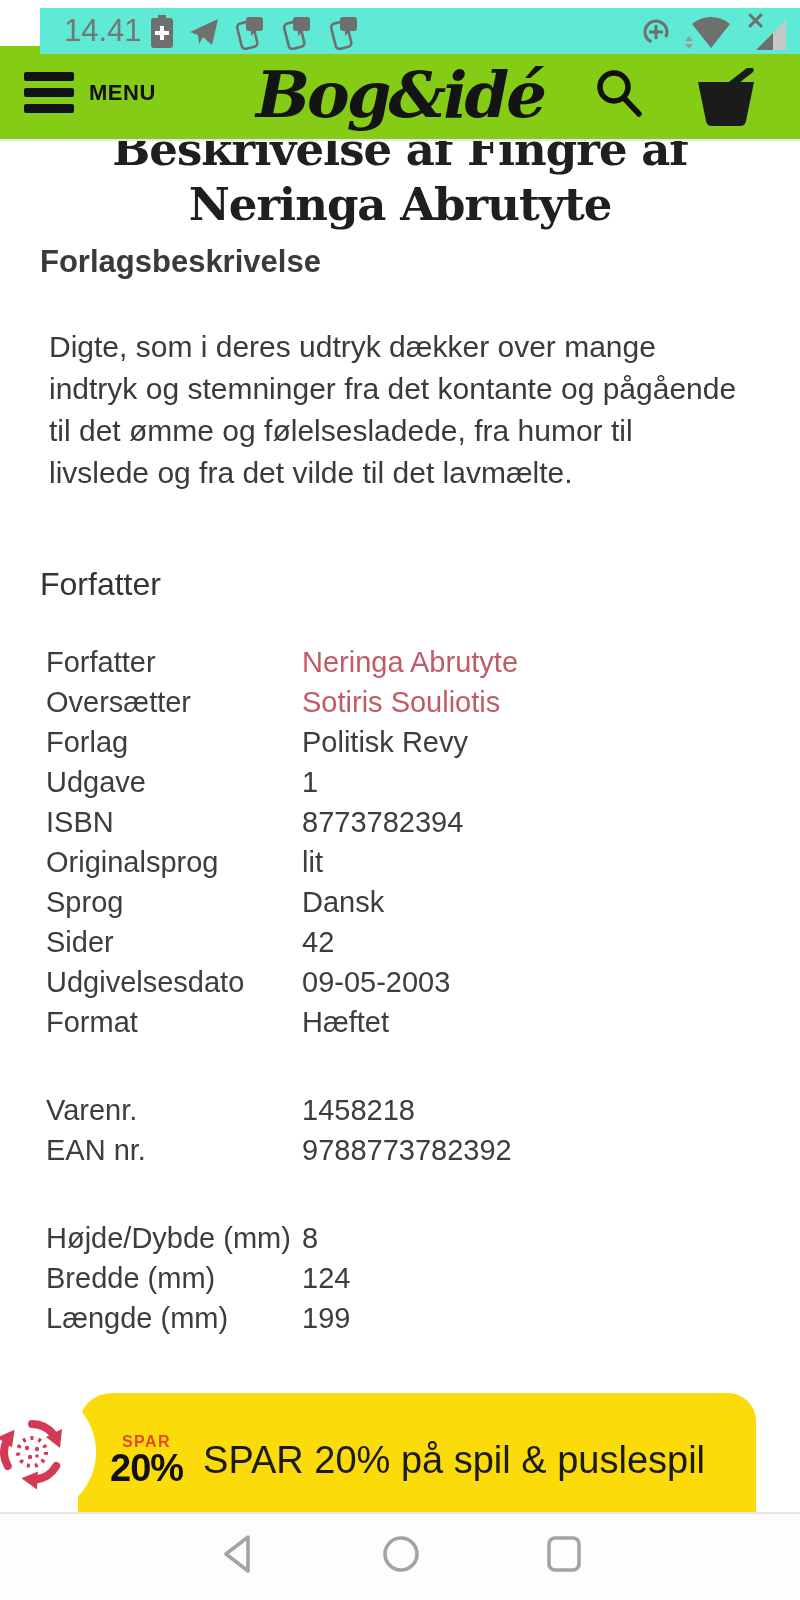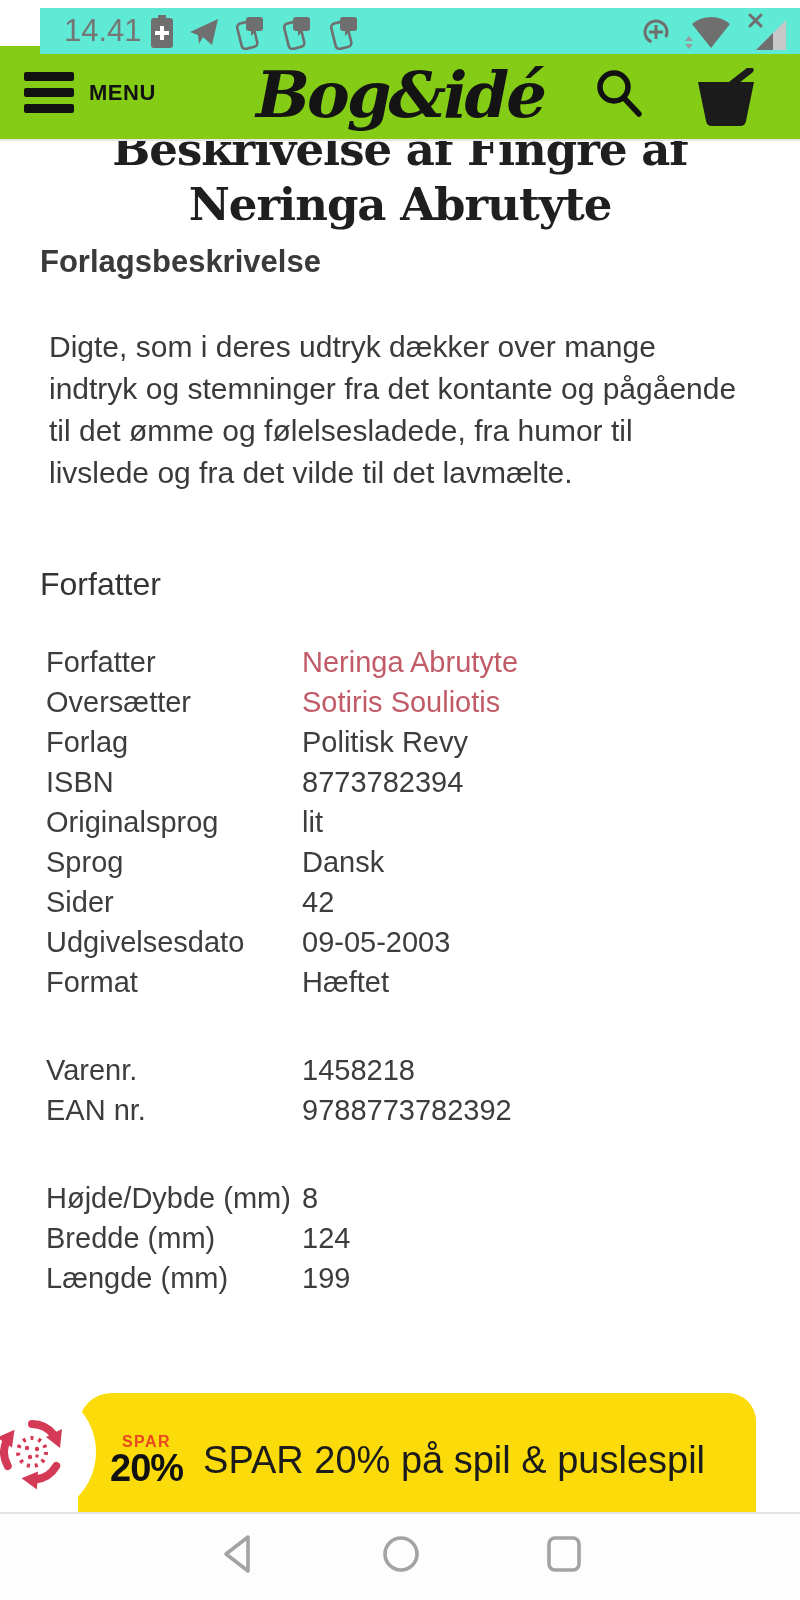--- a/index.html
+++ b/index.html
@@ -75,20 +75,24 @@
           <span class="detail-label">Forfatter</span>
           <span class="detail-value link">Neringa Abrutyte</span>
         </div>
         <div class="detail-row">
           <span class="detail-label">Oversætter</span>
           <span class="detail-value link">Sotiris Souliotis</span>
         </div>
         <div class="detail-row">
           <span class="detail-label">Forlag</span>
           <span class="detail-value">Politisk Revy</span>
+        </div>
+        <div class="detail-row">
+          <span class="detail-label">Udgave</span>
+          <span class="detail-value">1</span>
         </div>
         <div class="detail-row">
           <span class="detail-label">ISBN</span>
           <span class="detail-value">8773782394</span>
         </div>
         <div class="detail-row">
           <span class="detail-label">Originalsprog</span>
           <span class="detail-value">lit</span>
         </div>
         <div class="detail-row">

